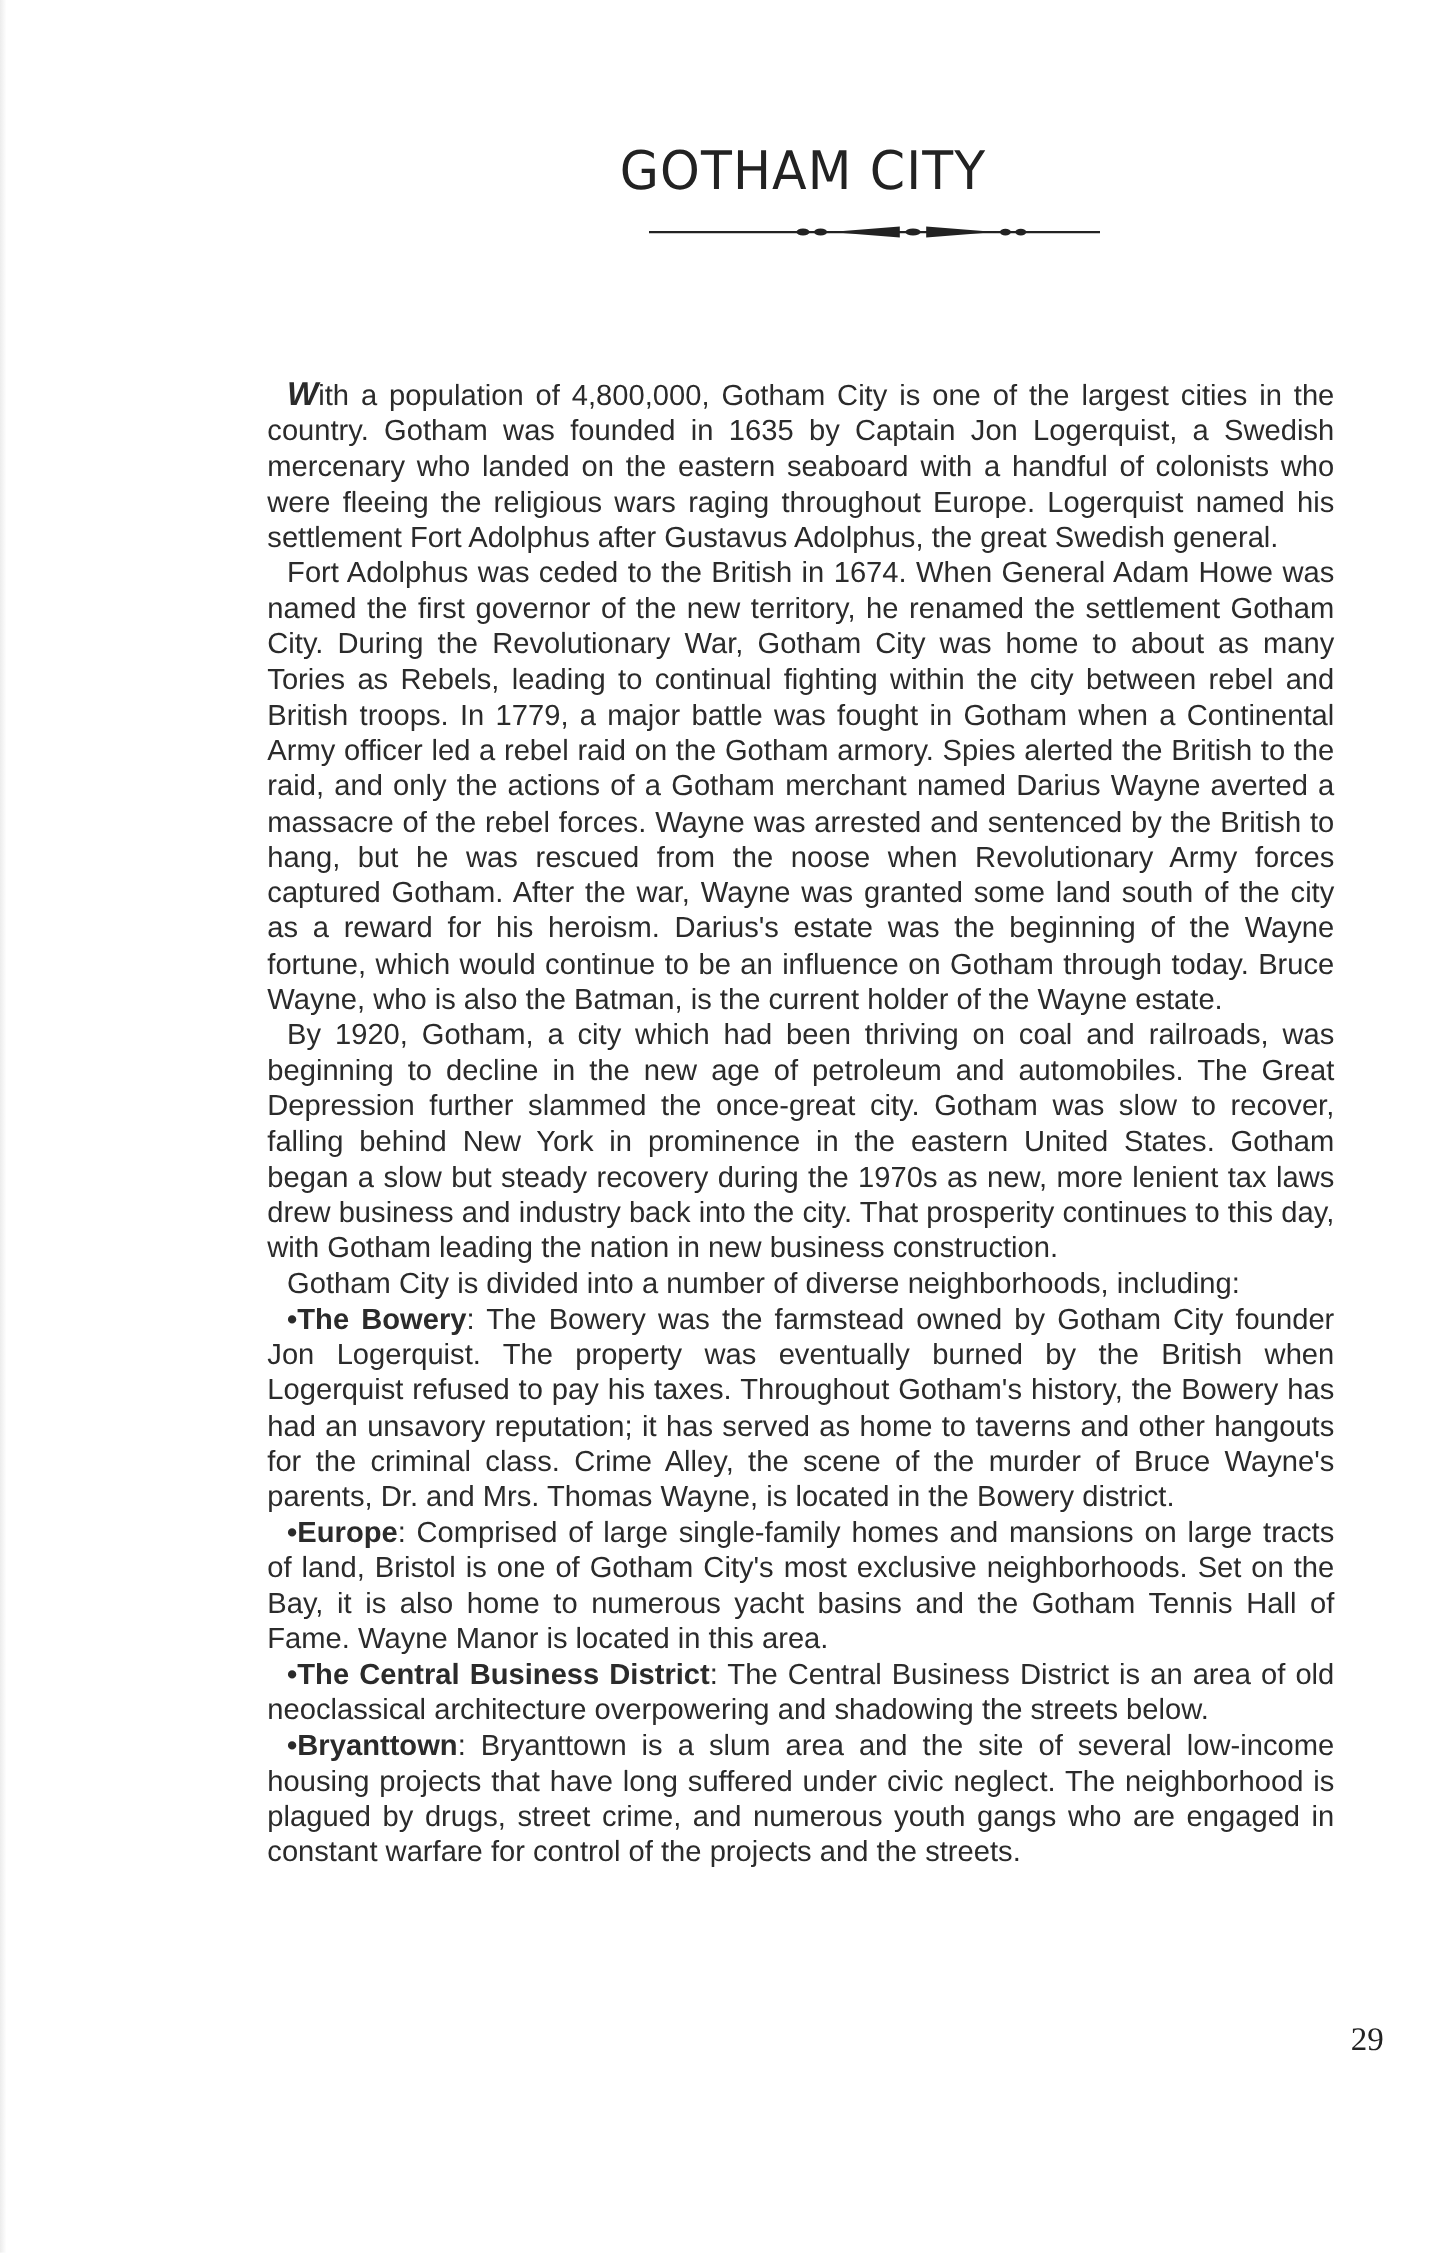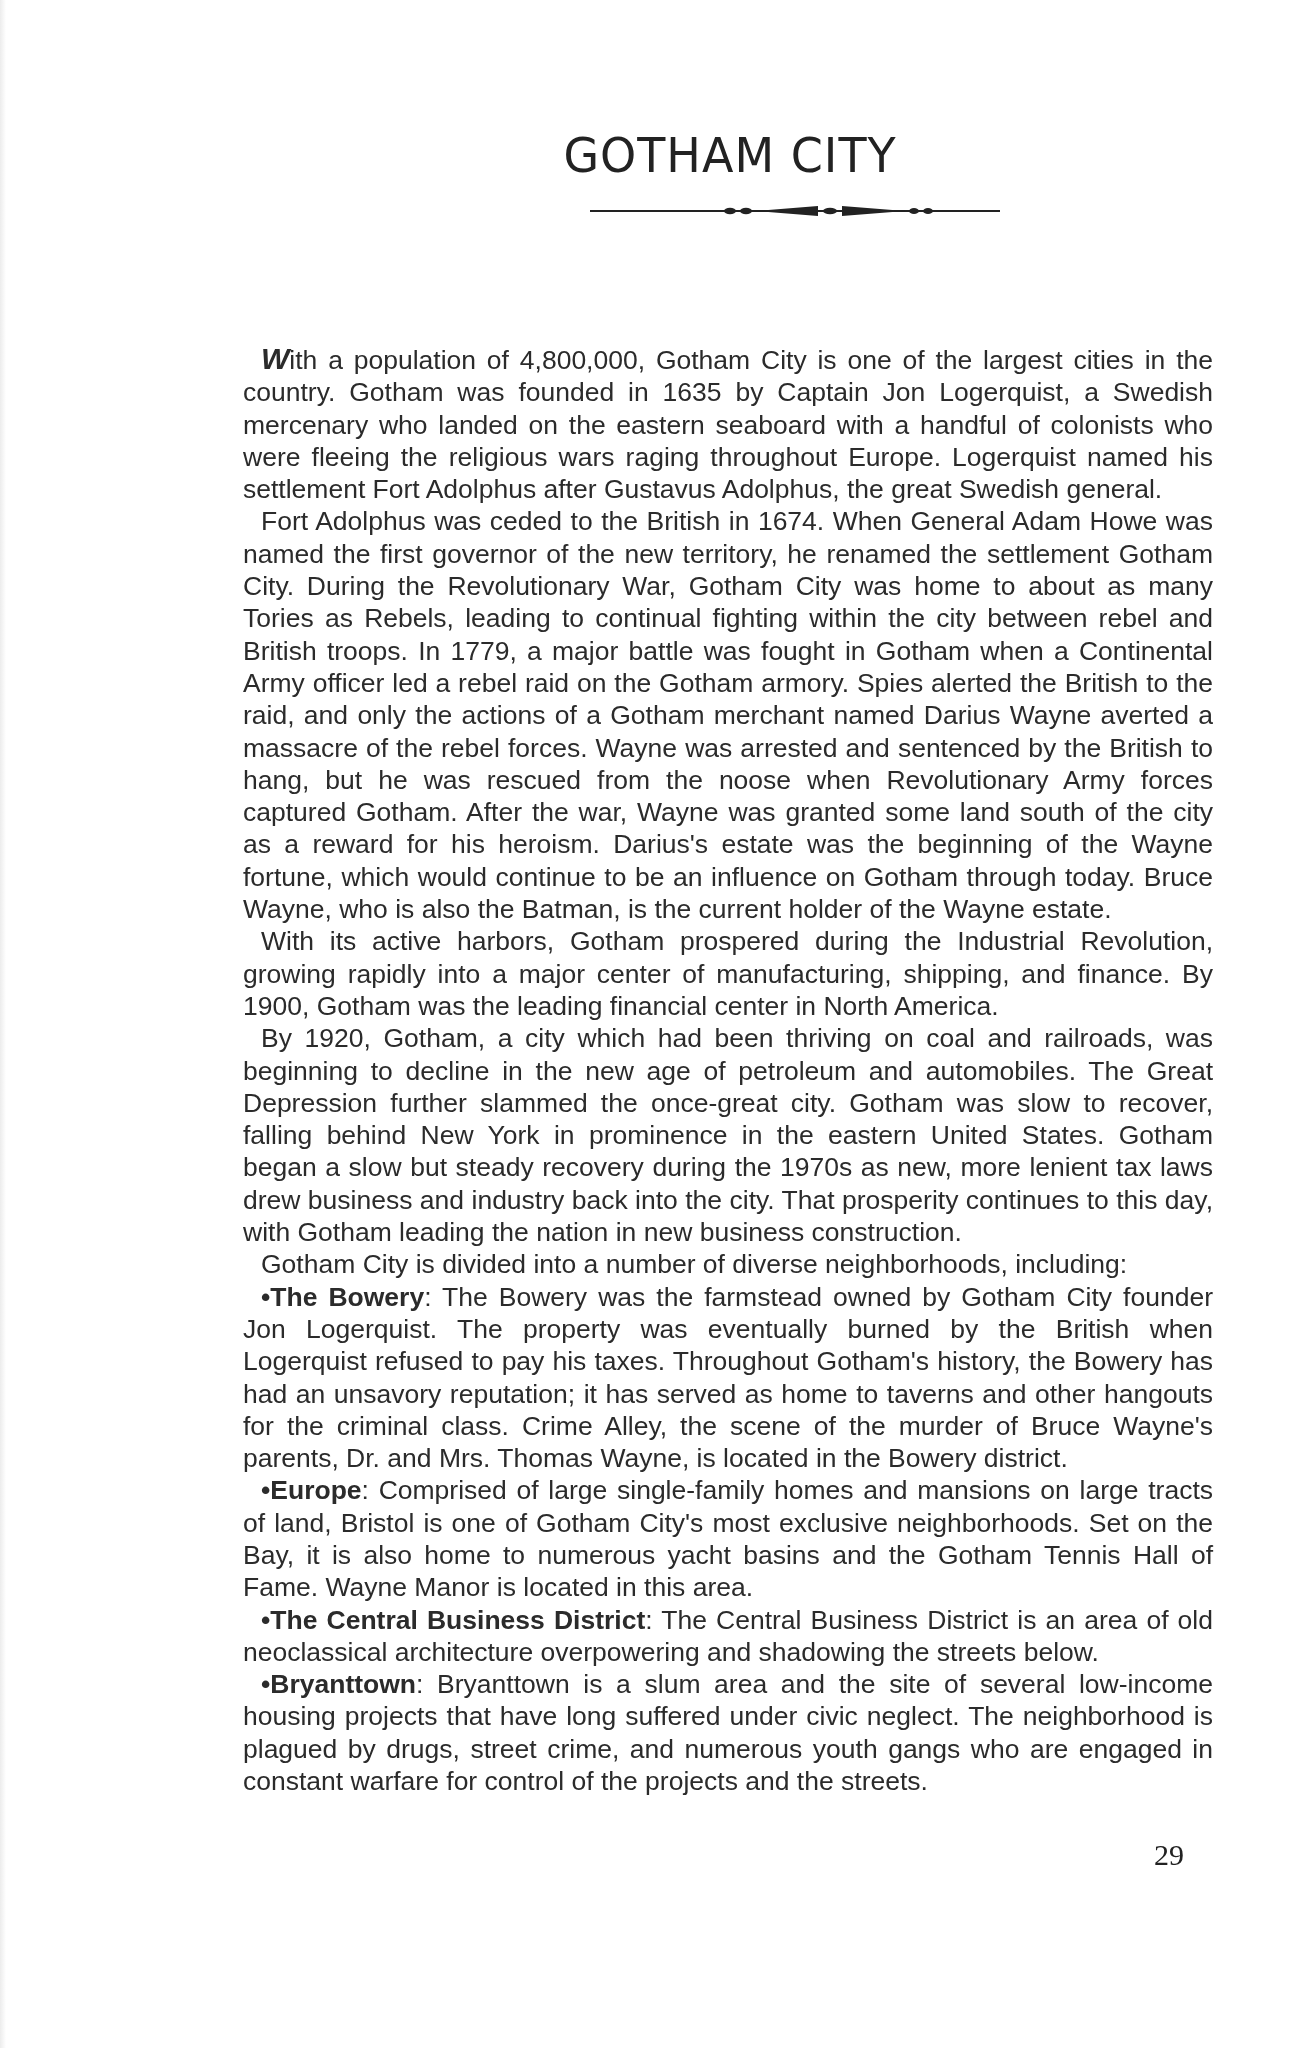--- a/index.html
+++ b/index.html
@@ -24,21 +24,21 @@
     position: absolute; left: 243px; top: 343px; width: 970px;
     font-family: Liberation Sans, sans-serif;
     font-size: 26.5px; line-height: 32.3px; text-align: justify;
     color: #2b2b2b;
   }
   .body-text p { margin: 0; text-indent: 18px; }
   .body-text p.first { text-indent: 18px; }
   .dropcap { font-weight: bold; font-style: italic; font-size: 30px; }
   .entry-name { font-weight: bold; }
   .page-number {
-    position: absolute; left: 1140px; top: 1838px; width: 44px; text-align: right;
+    position: absolute; left: 1214px; top: 1838px; width: 44px; text-align: right;
     font-family: "Liberation Serif", serif; font-size: 30px; color: #222;
   }
 </style>
 </head>
 <body>
 
 <div class="page-edge"></div>
 
 <h1 class="title">GOTHAM CITY</h1>
 
@@ -49,21 +49,20 @@
   <polygon points="165,8 228,3 228,13" fill="#222"></polygon>
   <ellipse cx="240" cy="8" rx="7" ry="3.2" fill="#222"></ellipse>
   <polygon points="252,3 252,13 315,8" fill="#222"></polygon>
   <ellipse cx="324" cy="8" rx="5" ry="3" fill="#222"></ellipse>
   <ellipse cx="338" cy="8" rx="5" ry="3" fill="#222"></ellipse>
 </svg>
 
 <div class="body-text">
   <p class="first"><span class="dropcap">W</span><span>ith a population of 4,800,000, Gotham City is one of the largest cities in the country. Gotham was founded in 1635 by Captain Jon Logerquist, a Swedish mercenary who landed on the eastern seaboard with a handful of colonists who were fleeing the religious wars raging throughout Europe. Logerquist named his settlement Fort Adolphus after Gustavus Adolphus, the great Swedish general.</span></p>
   <p>Fort Adolphus was ceded to the British in 1674. When General Adam Howe was named the first governor of the new territory, he renamed the settlement Gotham City. During the Revolutionary War, Gotham City was home to about as many Tories as Rebels, leading to continual fighting within the city between rebel and British troops. In 1779, a major battle was fought in Gotham when a Continental Army officer led a rebel raid on the Gotham armory. Spies alerted the British to the raid, and only the actions of a Gotham merchant named Darius Wayne averted a massacre of the rebel forces. Wayne was arrested and sentenced by the British to hang, but he was rescued from the noose when Revolutionary Army forces captured Gotham. After the war, Wayne was granted some land south of the city as a reward for his heroism. Darius's estate was the beginning of the Wayne fortune, which would continue to be an influence on Gotham through today. Bruce Wayne, who is also the Batman, is the current holder of the Wayne estate.</p>
-  <p>With its active harbors, Gotham prospered during the Industrial Revolution, growing rapidly into a major center of manufacturing, shipping, and finance. By 1900, Gotham was the leading financial center in North America.</p>
   <p>By 1920, Gotham, a city which had been thriving on coal and railroads, was beginning to decline in the new age of petroleum and automobiles. The Great Depression further slammed the once-great city. Gotham was slow to recover, falling behind New York in prominence in the eastern United States. Gotham began a slow but steady recovery during the 1970s as new, more lenient tax laws drew business and industry back into the city. That prosperity continues to this day, with Gotham leading the nation in new business construction.</p>
   <p>Gotham City is divided into a number of diverse neighborhoods, including:</p>
 
   <p><span class="entry-name"><span>•</span><span>The Bowery</span></span><span>:  The Bowery was the farmstead owned by Gotham City founder Jon Logerquist. The property was eventually burned by the British when Logerquist refused to pay his taxes. Throughout Gotham's history, the Bowery has had an unsavory reputation; it has served as home to taverns and other hangouts for the criminal class. Crime Alley, the scene of the murder of Bruce Wayne's parents, Dr. and Mrs. Thomas Wayne, is located in the Bowery district.</span></p>
 
   <p><span class="entry-name"><span>•</span><span>Europe</span></span><span>:  Comprised of large single-family homes and mansions on large tracts of land, Bristol is one of Gotham City's most exclusive neighborhoods. Set on the Bay, it is also home to numerous yacht basins and the Gotham Tennis Hall of Fame. Wayne Manor is located in this area.</span></p>
 
   <p><span class="entry-name"><span>•</span><span>The Central Business District</span></span><span>: The Central Business District is an area of old neoclassical architecture overpowering and shadowing the streets below.</span></p>
 
   <p><span class="entry-name"><span>•</span><span>Bryanttown</span></span><span>:  Bryanttown is a slum area and the site of several low-income housing projects that have long suffered under civic neglect. The neighborhood is plagued by drugs, street crime, and numerous youth gangs who are engaged in constant warfare for control of the projects and the streets.</span></p>

